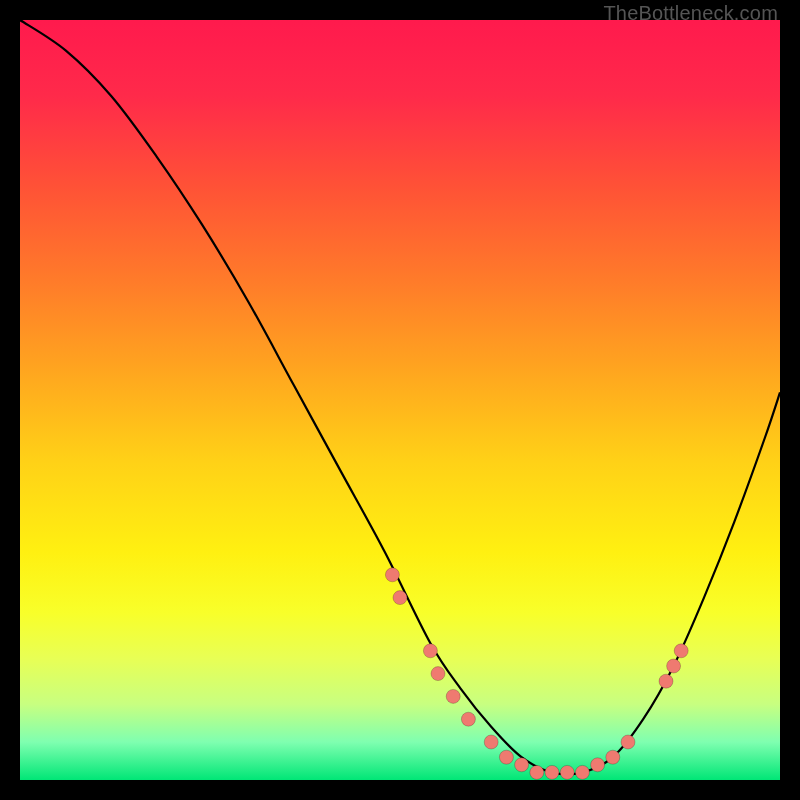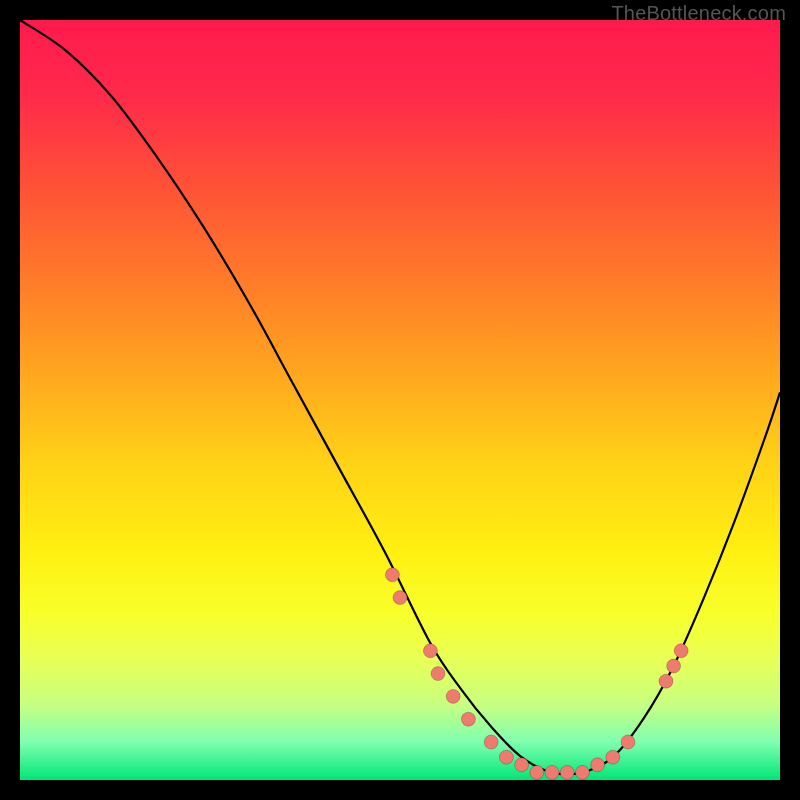--- a/index.html
+++ b/index.html
@@ -27,21 +27,21 @@
       #f8ff2a 78%,
       #e8ff55 84%,
       #c8ff80 90%,
       #7fffb0 95%,
       #00e676 100%
     );
   }
   .watermark {
     position: absolute;
     top: 2px;
-    right: 14px;
+    right: 22px;
     font-family: Arial, Helvetica, sans-serif;
     font-size: 20px;
     color: #555;
     letter-spacing: 0.2px;
     user-select: none;
   }
   svg.curve {
     position: absolute;
     left: 0; top: 0;
     width: 760px; height: 760px;

